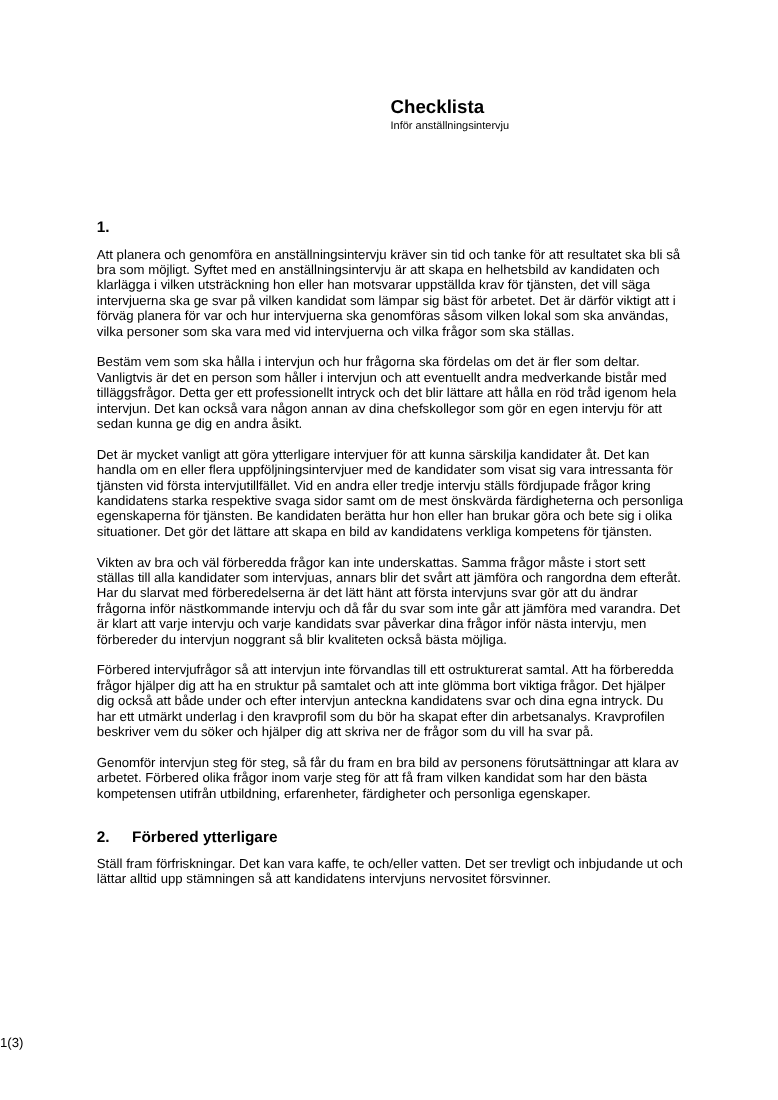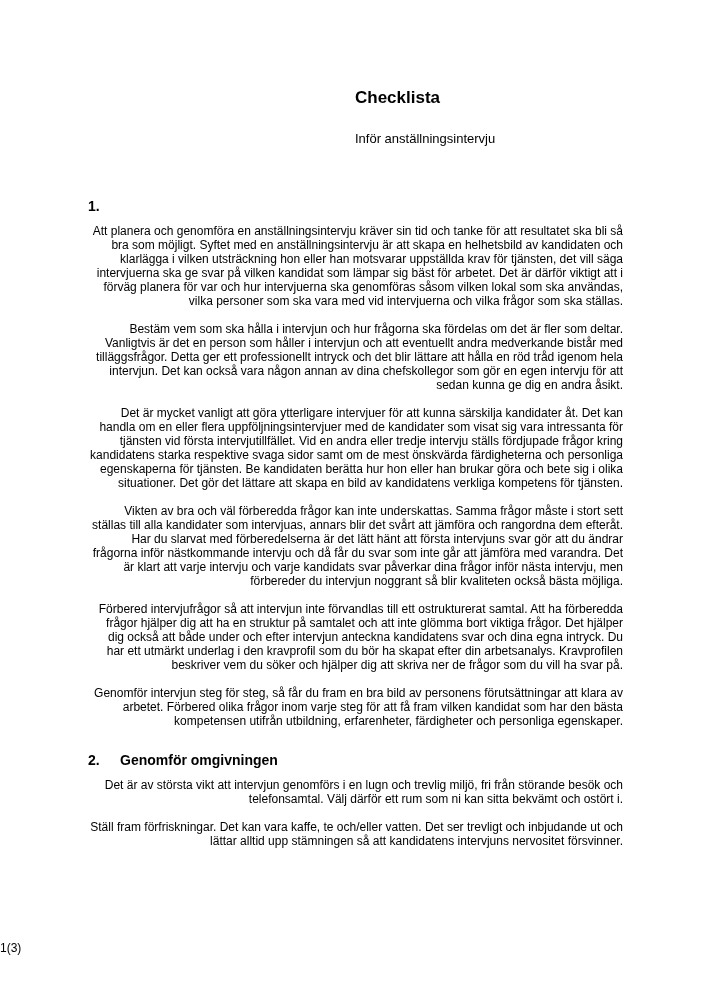--- a/index.html
+++ b/index.html
@@ -20,23 +20,22 @@
     position: absolute;
     left: 355px;
     top: 88px;
   }
   .doc-title {
     font-size: 17px;
     font-weight: bold;
     line-height: 19px;
   }
   .doc-subtitle {
-    font-size: 13px;
+    font-size: 10px;
     line-height: 16px;
-    margin-top: 24px;
   }
   .content {
     position: absolute;
     left: 88px;
     top: 198px;
     width: 535px;
   }
   .section-heading {
     display: flex;
     font-size: 14px;
@@ -49,21 +48,20 @@
   }
   .section-number {
     display: inline-block;
     width: 32px;
     flex: 0 0 32px;
   }
   .content p {
     font-size: 12px;
     line-height: 14px;
     margin: 0 0 14px 0;
-    text-align: right;
   }
   .footer {
     position: absolute;
     left: 0;
     top: 941px;
     width: 707px;
     text-align: left;
     font-size: 12px;
   }
 </style>
@@ -87,23 +85,22 @@
       <p>Bestäm vem som ska hålla i intervjun och hur frågorna ska fördelas om det är fler som deltar. Vanligtvis är det en person som håller i intervjun och att eventuellt andra medverkande bistår med tilläggsfrågor. Detta ger ett professionellt intryck och det blir lättare att hålla en röd tråd igenom hela intervjun. Det kan också vara någon annan av dina chefskollegor som gör en egen intervju för att sedan kunna ge dig en andra åsikt.</p>
       <p>Det är mycket vanligt att göra ytterligare intervjuer för att kunna särskilja kandidater åt. Det kan handla om en eller flera uppföljningsintervjuer med de kandidater som visat sig vara intressanta för tjänsten vid första intervjutillfället. Vid en andra eller tredje intervju ställs fördjupade frågor kring kandidatens starka respektive svaga sidor samt om de mest önskvärda färdigheterna och personliga egenskaperna för tjänsten. Be kandidaten berätta hur hon eller han brukar göra och bete sig i olika situationer. Det gör det lättare att skapa en bild av kandidatens verkliga kompetens för tjänsten.</p>
       <p>Vikten av bra och väl förberedda frågor kan inte underskattas. Samma frågor måste i stort sett ställas till alla kandidater som intervjuas, annars blir det svårt att jämföra och rangordna dem efteråt. Har du slarvat med förberedelserna är det lätt hänt att första intervjuns svar gör att du ändrar frågorna inför nästkommande intervju och då får du svar som inte går att jämföra med varandra. Det är klart att varje intervju och varje kandidats svar påverkar dina frågor inför nästa intervju, men förbereder du intervjun noggrant så blir kvaliteten också bästa möjliga.</p>
       <p>Förbered intervjufrågor så att intervjun inte förvandlas till ett ostrukturerat samtal. Att ha förberedda frågor hjälper dig att ha en struktur på samtalet och att inte glömma bort viktiga frågor. Det hjälper dig också att både under och efter intervjun anteckna kandidatens svar och dina egna intryck. Du har ett utmärkt underlag i den kravprofil som du bör ha skapat efter din arbetsanalys. Kravprofilen beskriver vem du söker och hjälper dig att skriva ner de frågor som du vill ha svar på.</p>
       <p>Genomför intervjun steg för steg, så får du fram en bra bild av personens förutsättningar att klara av arbetet. Förbered olika frågor inom varje steg för att få fram vilken kandidat som har den bästa kompetensen utifrån utbildning, erfarenheter, färdigheter och personliga egenskaper.</p>
     </div>
 
     <div class="section">
       <div class="section-heading">
         <span class="section-number">2.</span>
-        <span>Genomför omgivningen</span>
+        <span>Förbered ytterligare</span>
       </div>
-      <p>Det är av största vikt att intervjun genomförs i en lugn och trevlig miljö, fri från störande besök och telefonsamtal. Välj därför ett rum som ni kan sitta bekvämt och ostört i.</p>
       <p>Ställ fram förfriskningar. Det kan vara kaffe, te och/eller vatten. Det ser trevligt och inbjudande ut och lättar alltid upp stämningen så att kandidatens intervjuns nervositet försvinner.</p>
     </div>
 
   </div>
 
   <div class="footer">1(3)</div>
 
 </div>
 
 </body></html>

